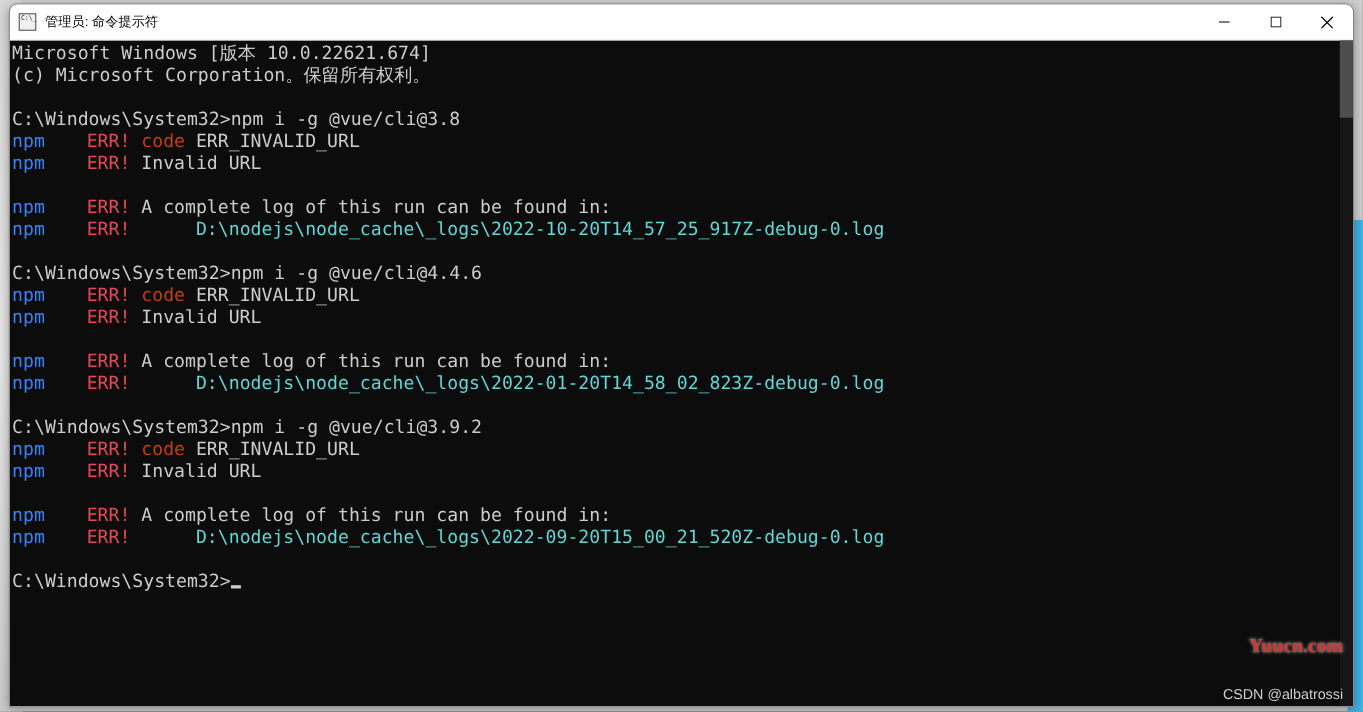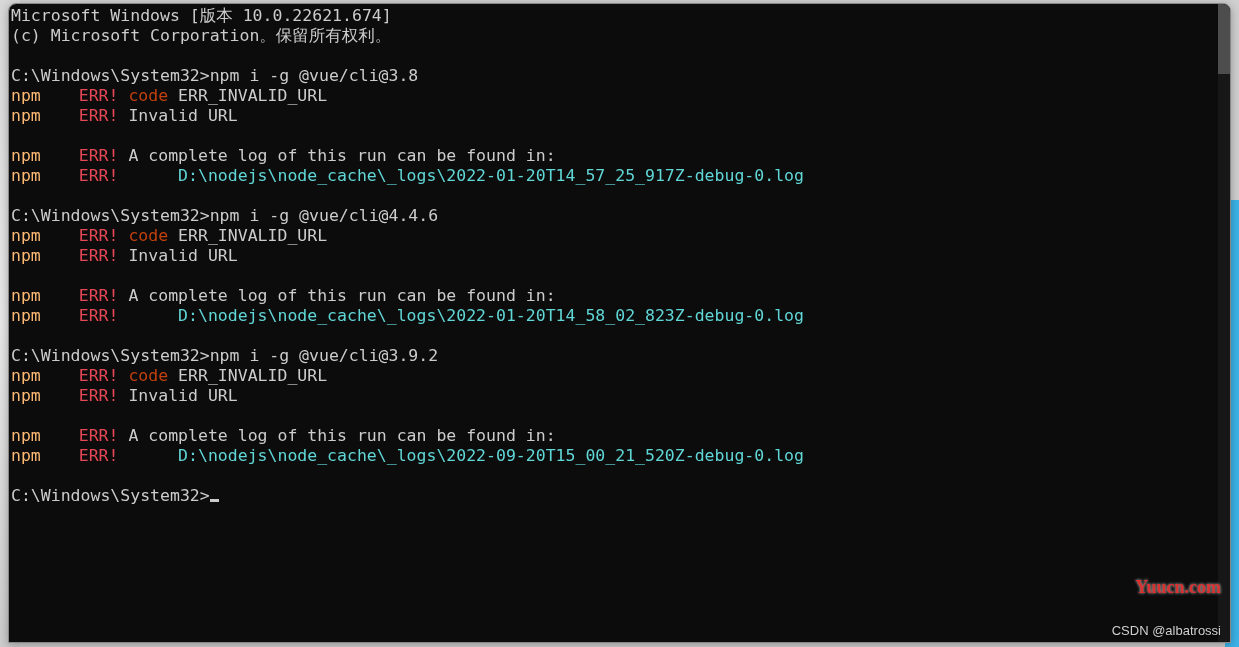--- a/index.html
+++ b/index.html
@@ -135,21 +135,21 @@
       background: #4d4d4d;
     }
     .cursor {
       display: inline-block;
       width: 9px;
       height: 3px;
       background: #cccccc;
       vertical-align: baseline;
       margin-bottom: -1px;
     }
-    .white { color: #fdba74; }
+    .white { color: #3b82f6; }
     .red { color: #e74856; margin-left: 28px; }
     .magenta { color: #c2410c; }
     .cyan { color: #61d6d6; }
     .watermark {
       position: absolute;
       right: 18px;
       top: 577px;
       font-family: Georgia, "Times New Roman", serif;
       font-size: 18px;
       font-weight: bold;
@@ -169,31 +169,53 @@
       z-index: 10;
     }
   </style>
 </head>
 <body>
 
 <div class="bg-left"></div>
 <div class="bg-right"></div>
 
 <div class="window">
+  <div class="titlebar">
+    <span class="app-icon"></span>
+    <span class="title-text">管理员: 命令提示符</span>
+    <div class="win-controls">
+      <div class="win-btn">
+        <svg viewBox="0 0 10 10">
+            <line x1="0" y1="5" x2="10" y2="5" stroke="#000" stroke-width="1"></line>
+          </svg>
+      </div>
+      <div class="win-btn">
+        <svg viewBox="0 0 10 10">
+            <rect x="0.5" y="0.5" width="9" height="9" fill="none" stroke="#000" stroke-width="1"></rect>
+          </svg>
+      </div>
+      <div class="win-btn close">
+        <svg viewBox="0 0 10 10">
+            <line x1="0" y1="0" x2="10" y2="10" stroke="#000" stroke-width="1"></line>
+            <line x1="10" y1="0" x2="0" y2="10" stroke="#000" stroke-width="1"></line>
+          </svg>
+      </div>
+    </div>
+  </div>
   <div class="terminal-wrap">
     <div class="terminal">
       <div class="terminal-content" id="term"><span>Microsoft Windows [版本 10.0.22621.674]</span>
 <span>(c) Microsoft Corporation。保留所有权利。</span>
 
 <span>C:\Windows\System32&gt;</span><span>npm i -g @vue/cli@3.8</span>
 <span class="white">npm </span><span class="red">ERR!</span><span class="magenta"> code</span><span> ERR_INVALID_URL</span>
 <span class="white">npm </span><span class="red">ERR!</span><span> Invalid URL</span>
 
 <span class="white">npm </span><span class="red">ERR!</span><span> A complete log of this run can be found in:</span>
-<span class="white">npm </span><span class="red">ERR!</span><span> </span><span class="cyan">     D:\nodejs\node_cache\_logs\2022-01-20T14_57_25_917Z-debug-0.log</span>
+<span class="white">npm </span><span class="red">ERR!</span><span> </span><span class="cyan">     D:\nodejs\node_cache\_logs\2022-10-20T14_57_25_917Z-debug-0.log</span>
 
 <span>C:\Windows\System32&gt;</span><span>npm i -g @vue/cli@4.4.6</span>
 <span class="white">npm </span><span class="red">ERR!</span><span class="magenta"> code</span><span> ERR_INVALID_URL</span>
 <span class="white">npm </span><span class="red">ERR!</span><span> Invalid URL</span>
 
 <span class="white">npm </span><span class="red">ERR!</span><span> A complete log of this run can be found in:</span>
 <span class="white">npm </span><span class="red">ERR!</span><span> </span><span class="cyan">     D:\nodejs\node_cache\_logs\2022-01-20T14_58_02_823Z-debug-0.log</span>
 
 <span>C:\Windows\System32&gt;</span><span>npm i -g @vue/cli@3.9.2</span>
 <span class="white">npm </span><span class="red">ERR!</span><span class="magenta"> code</span><span> ERR_INVALID_URL</span>

